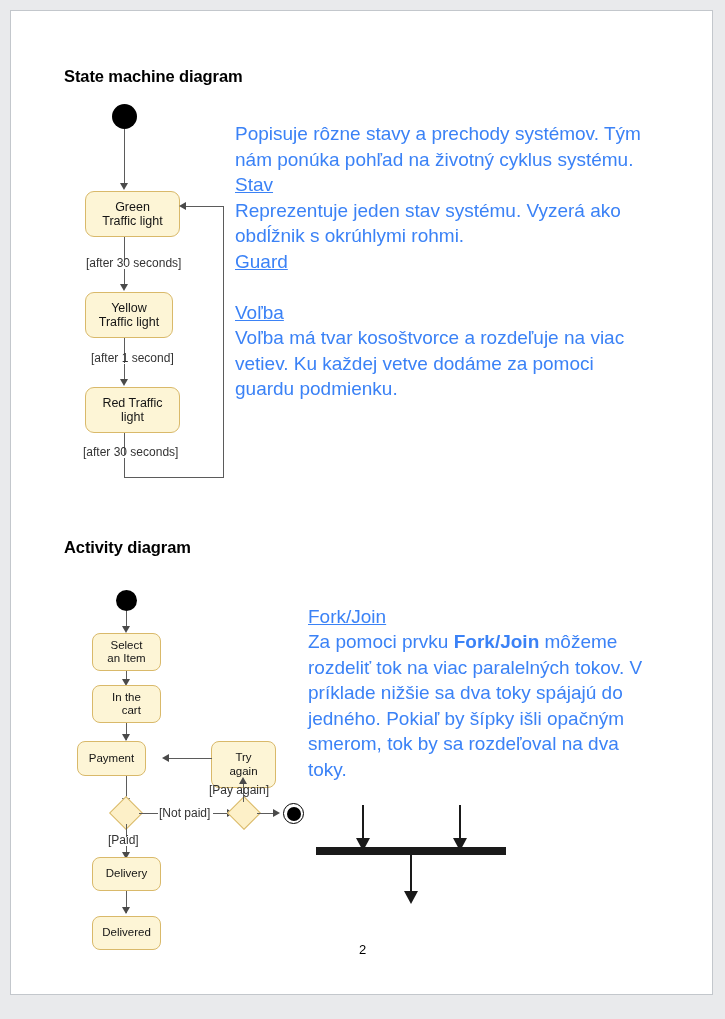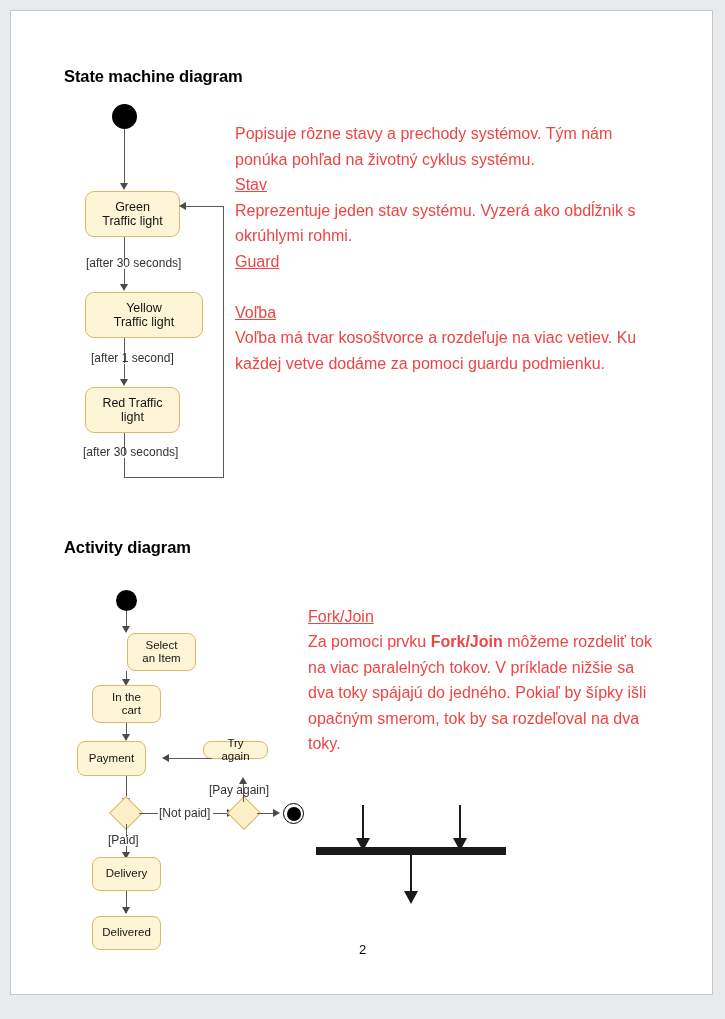--- a/index.html
+++ b/index.html
@@ -24,23 +24,23 @@
   }
   .h2 {
     position: absolute;
     font-size: 16.5px;
     font-weight: bold;
     color: #000;
     letter-spacing: -0.1px;
   }
   .prose {
     position: absolute;
-    font-size: 16px;
+    font-size: 19px;
     line-height: 25.5px;
-    color: #ef4444;
+    color: #3b82f6;
   }
   .prose .u { text-decoration: underline; }
   .prose b { font-weight: bold; }
 
   
   .node {
     position: absolute;
     background: #fdf5d6;
     border: 1px solid #d9b96a;
     border-radius: 9px;
@@ -181,21 +181,21 @@
         <span>Green</span><br>
         <span>Traffic light</span>
       </div>
     </div>
 
     <div class="vline" style="left:113px; top:226px; height:25px;"></div>
     <div class="guard" style="left:75px; top:245px;">[after 30 seconds]</div>
     <div class="vline" style="left:113px; top:258px; height:19px;"></div>
     <div class="arrow-d" style="left:109px; top:273px;"></div>
 
-    <div class="node" style="left:74px; top:281px; width:118px; height:46px;">
+    <div class="node" style="left:74px; top:281px; width:88px; height:46px;">
       <div>
         <span>Yellow</span><br>
         <span>Traffic light</span>
       </div>
     </div>
 
     <div class="vline" style="left:113px; top:327px; height:25px;"></div>
     <div class="guard" style="left:80px; top:340px;">[after 1 second]</div>
     <div class="vline" style="left:113px; top:353px; height:19px;"></div>
     <div class="arrow-d" style="left:109px; top:368px;"></div>
@@ -220,21 +220,21 @@
     <div class="prose" style="left:297px; top:567px; width:352px;">
       <br>
       <span class="u">Fork/Join</span><br>
       <span>Za pomoci prvku </span><b>Fork/Join</b><span> môžeme rozdeliť tok na viac paralelných tokov. V príklade nižšie sa dva toky spájajú do jedného. Pokiaľ by šípky išli opačným smerom, tok by sa rozdeľoval na dva toky.</span>
     </div>
 
     <div class="init-node" style="left:105px; top:579px; width:21px; height:21px;"></div>
     <div class="vline" style="left:115px; top:600px; height:19px;"></div>
     <div class="arrow-d" style="left:111px; top:615px;"></div>
 
-    <div class="node small" style="left:81px; top:622px; width:69px; height:38px;margin-left:35px;">
+    <div class="node small" style="left:81px; top:622px; width:69px; height:38px;">
       <div>
         <span>Select</span><br>
         <span>an Item</span>
       </div>
     </div>
 
     <div class="vline" style="left:115px; top:660px; height:13px;"></div>
     <div class="arrow-d" style="left:111px; top:668px;"></div>
 
     <div class="node small" style="left:81px; top:674px; width:69px; height:38px;text-align:right;">
@@ -244,21 +244,21 @@
       </div>
     </div>
 
     <div class="vline" style="left:115px; top:712px; height:17px;"></div>
     <div class="arrow-d" style="left:111px; top:723px;"></div>
 
     <div class="node small" style="left:66px; top:730px; width:69px; height:35px;">
       <span>Payment</span>
     </div>
 
-    <div class="node small" style="left:192px; top:730px; width:65px; height:18px;">
+    <div class="node small" style="left:200px; top:730px; width:65px; height:47px;">
       <div>
         <span>Try</span><br>
         <span>again</span>
       </div>
     </div>
 
     <div class="hline" style="left:157px; top:747px; width:44px;"></div>
     <div class="arrow-l" style="left:151px; top:743px;"></div>
 
     <div class="vline" style="left:115px; top:765px; height:28px;"></div>

